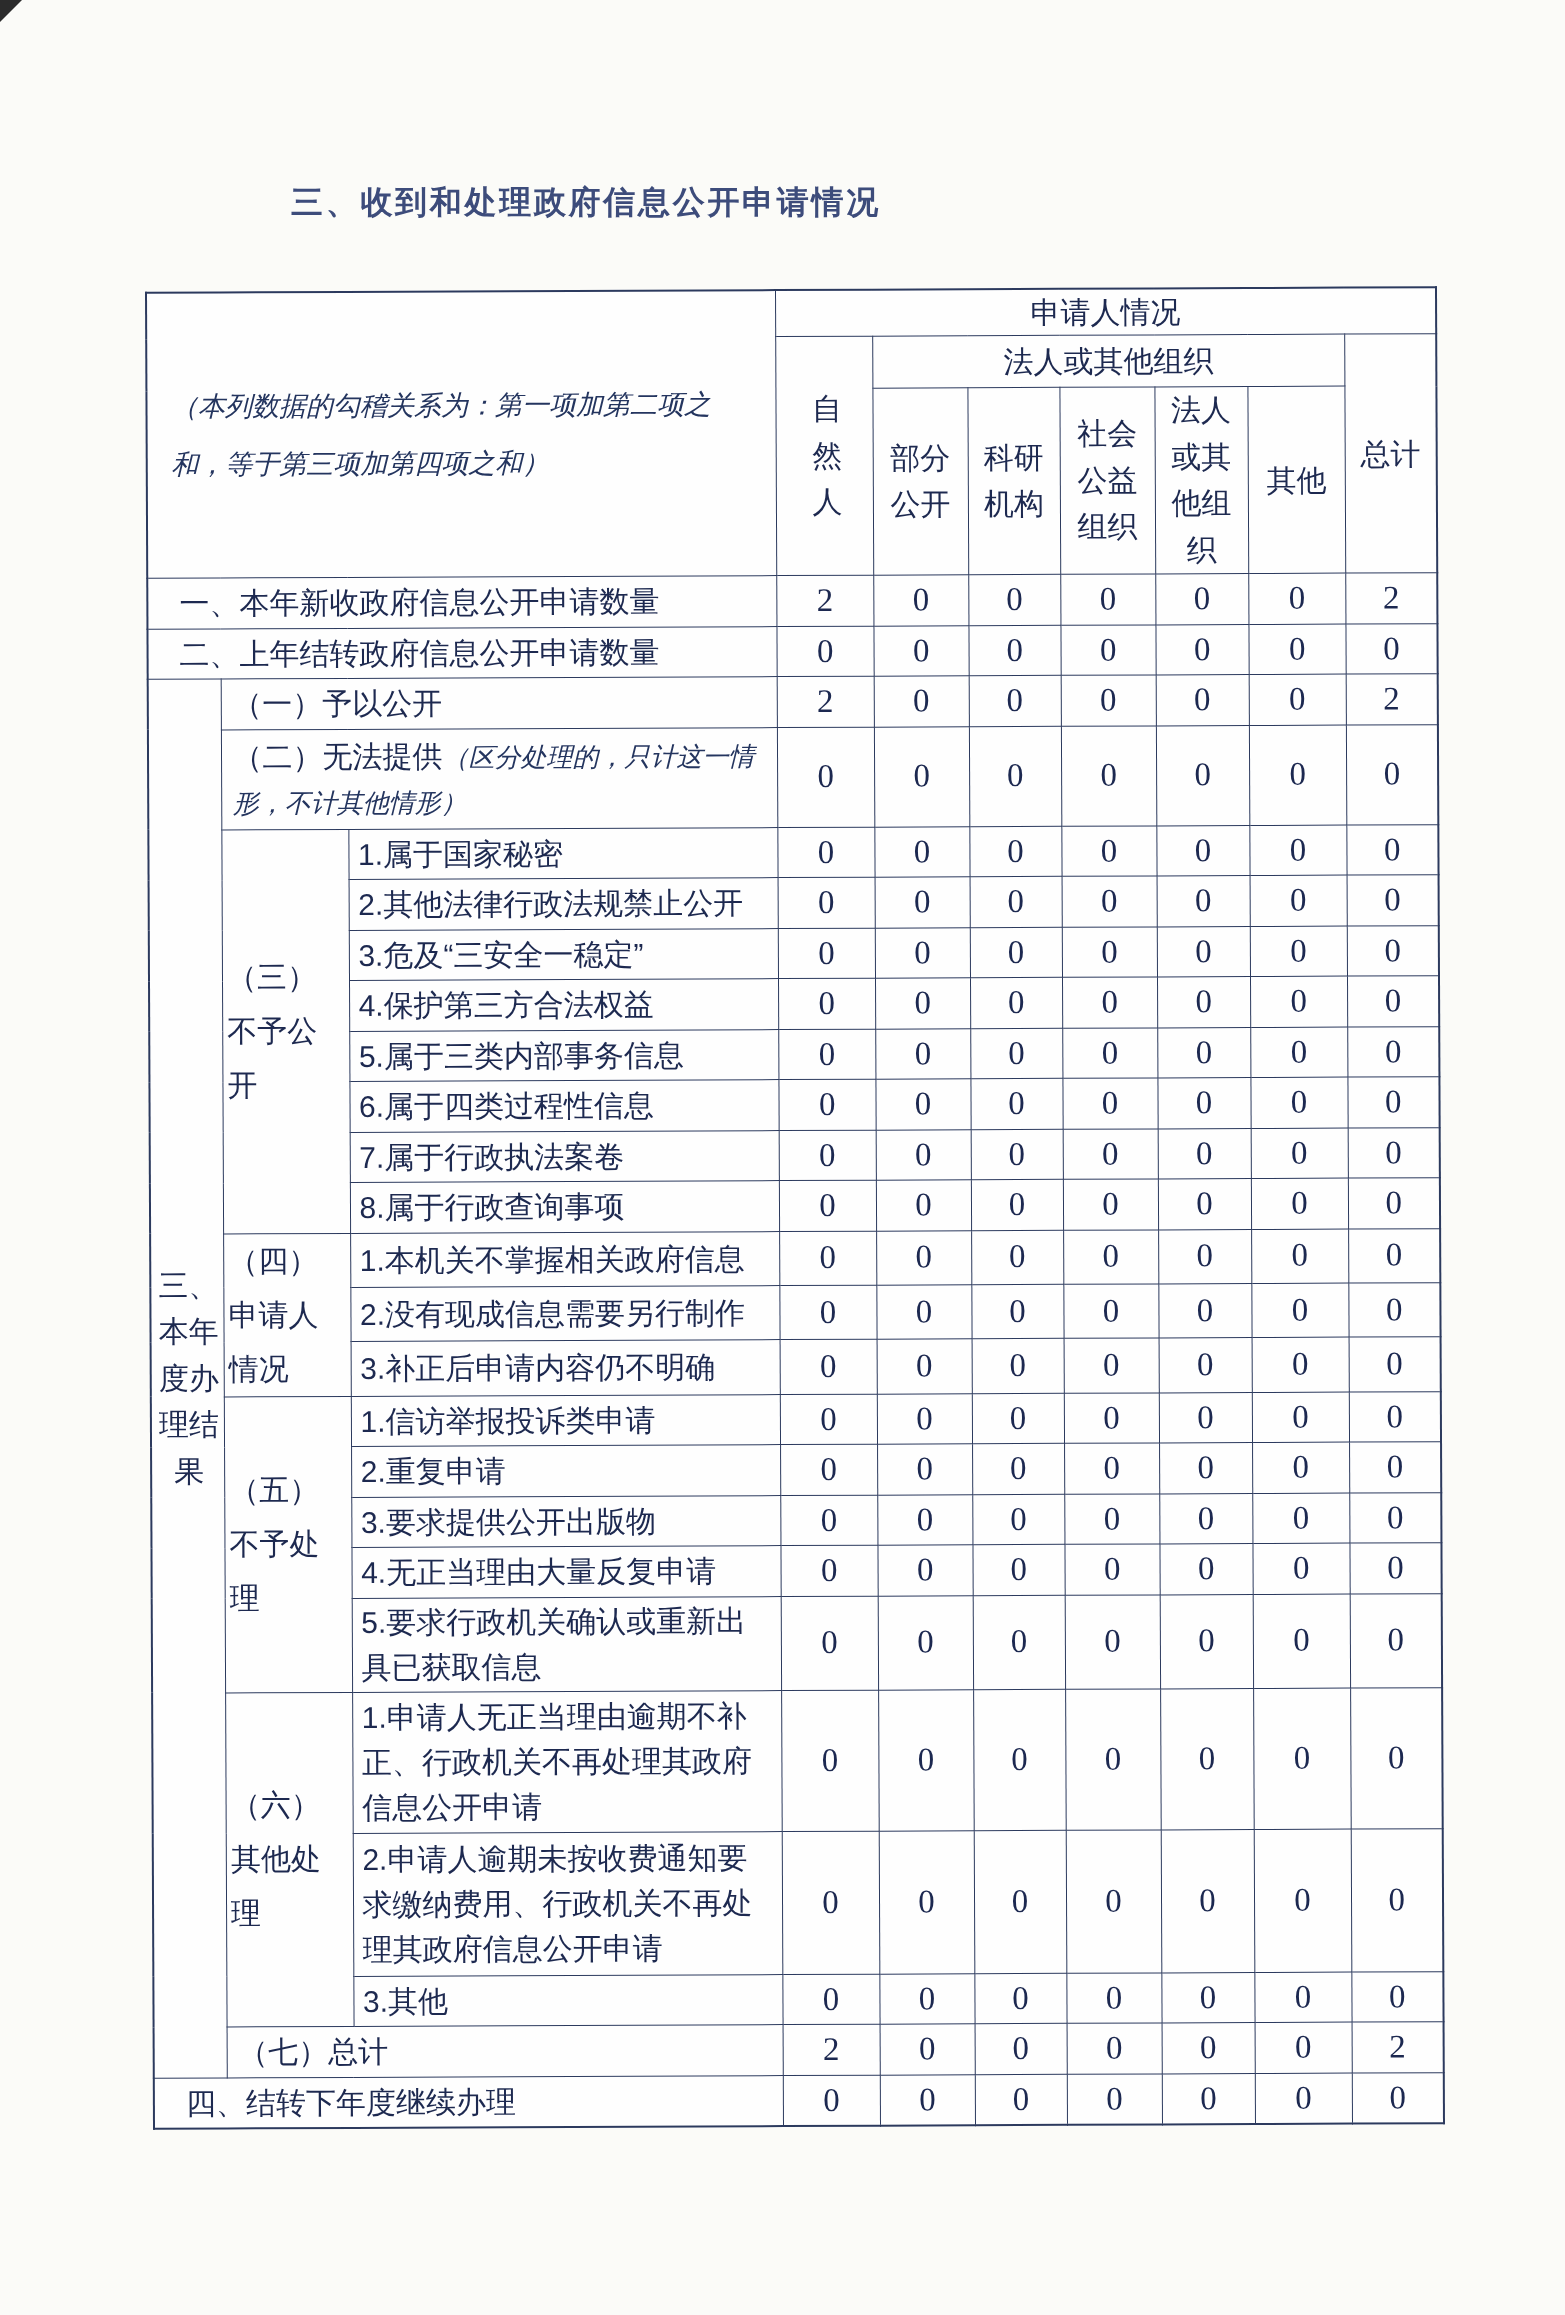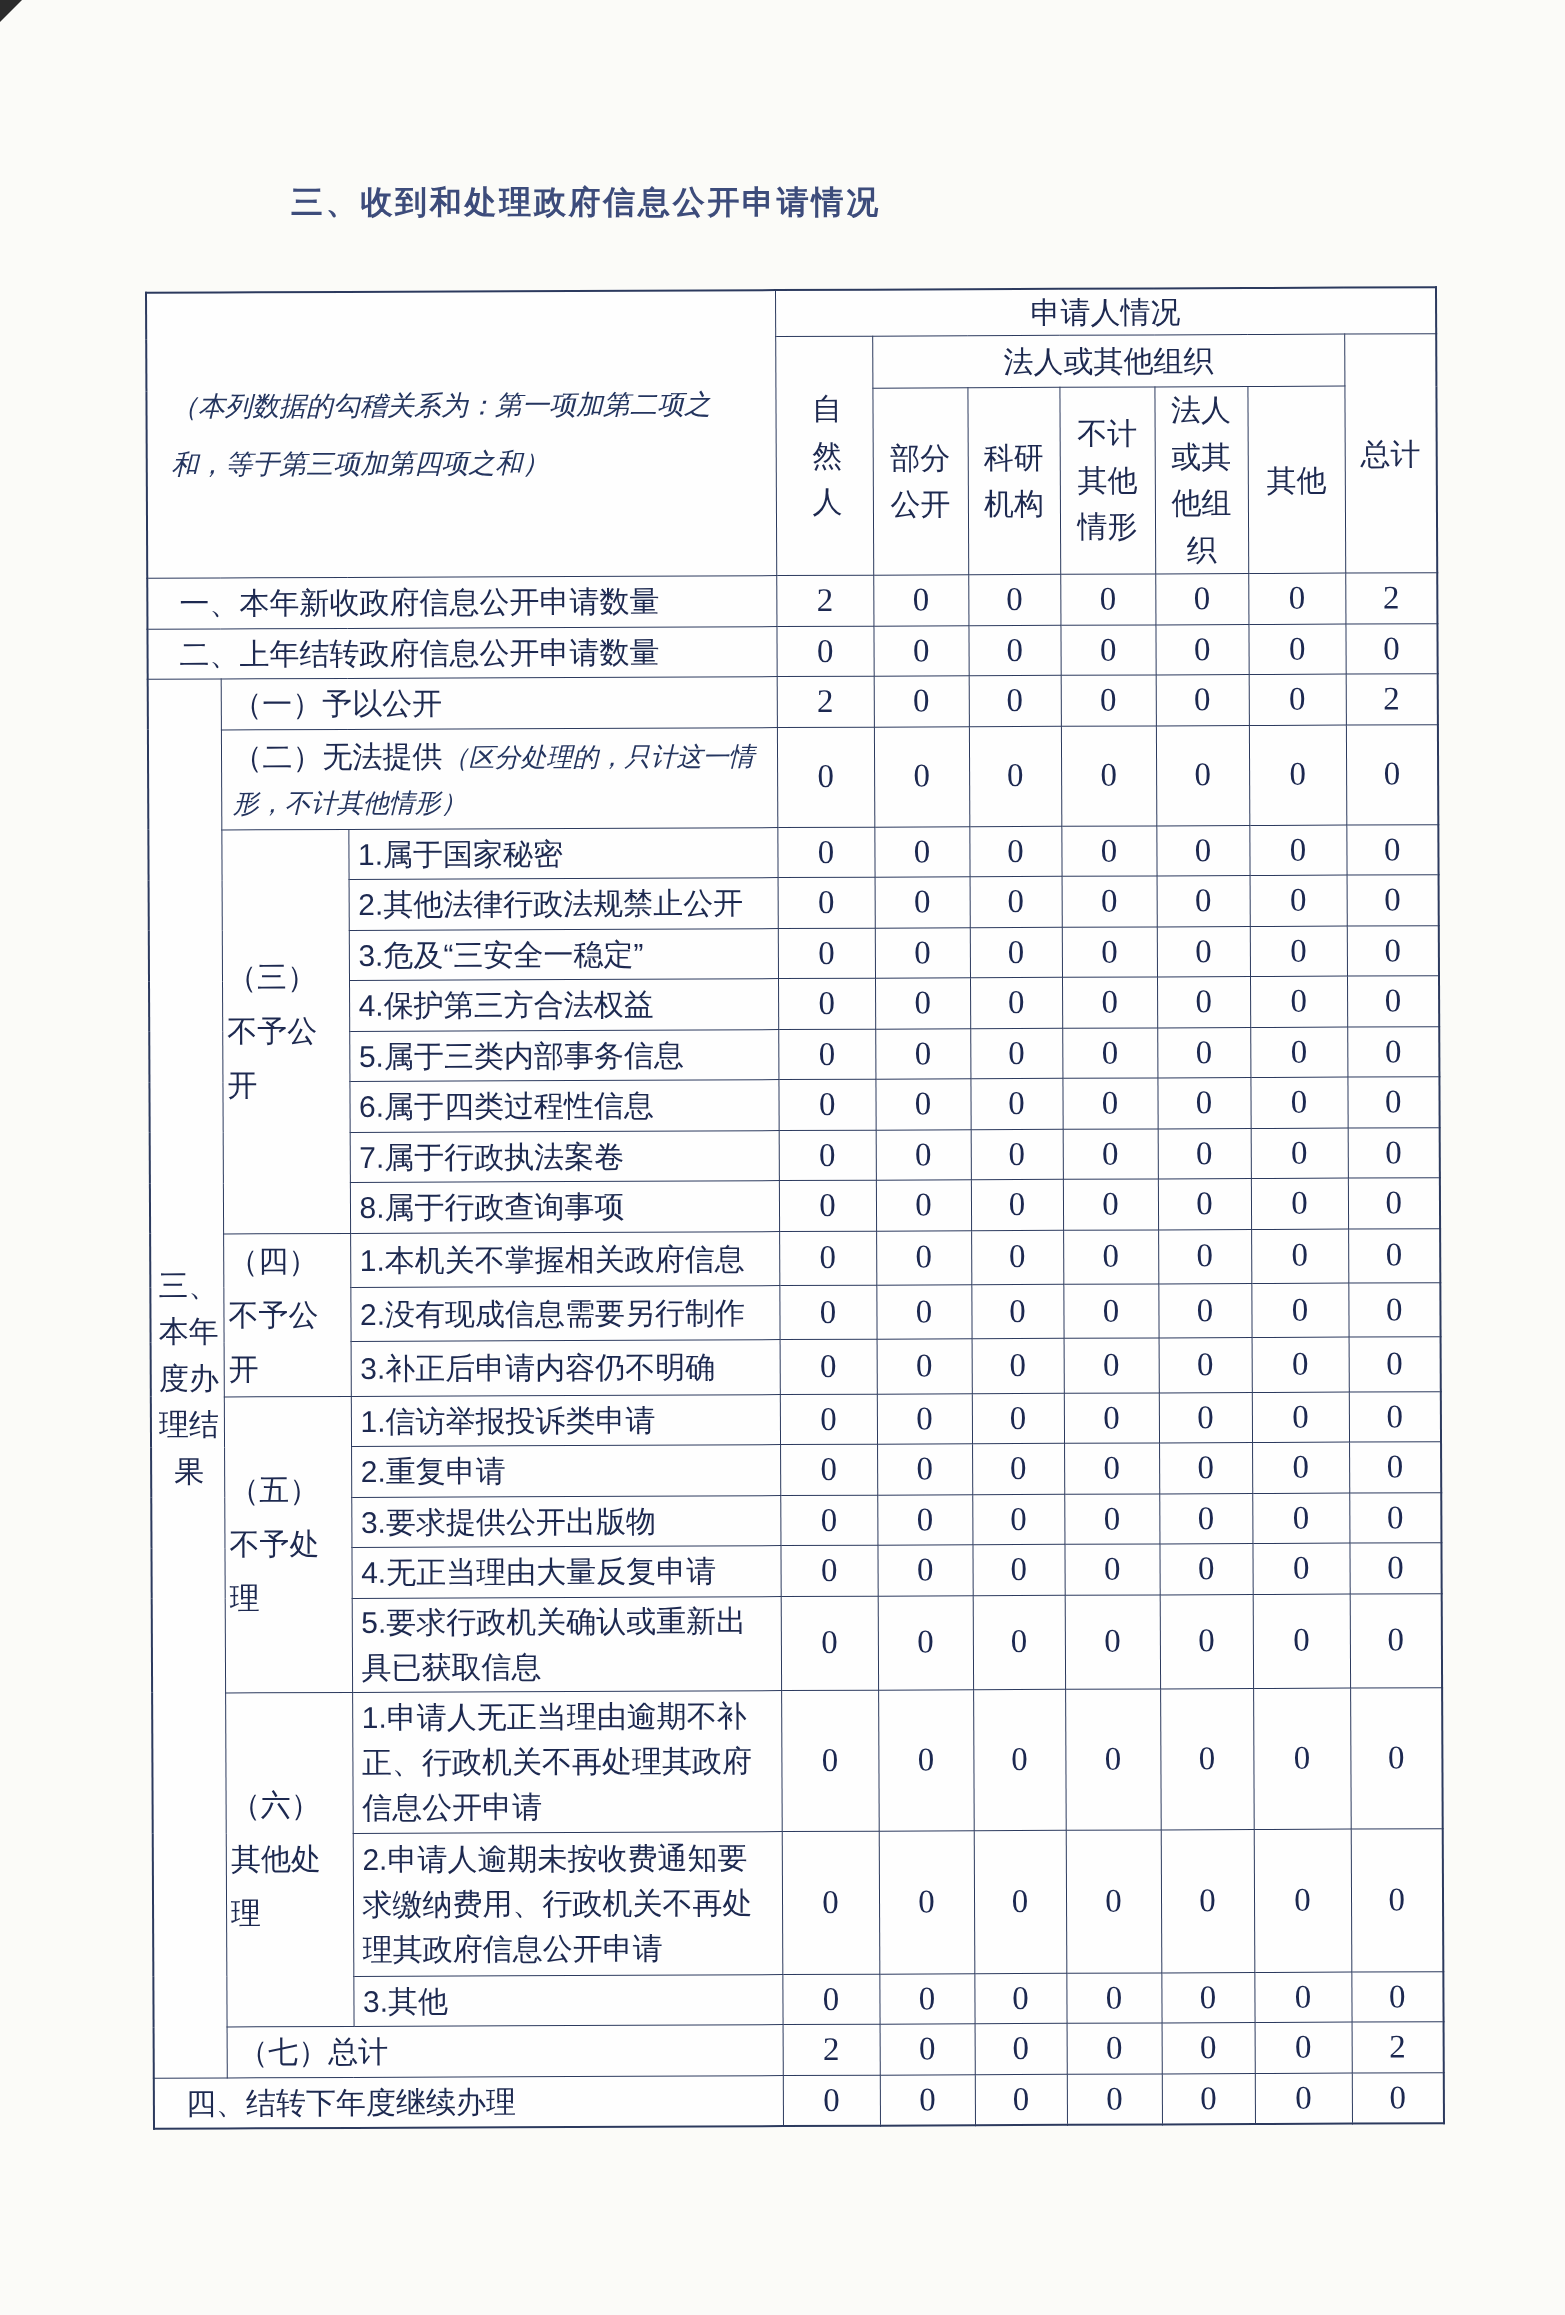--- a/index.html
+++ b/index.html
@@ -99,21 +99,21 @@
         <td class="hc" colspan="7">申请人情况</td>
       </tr>
       <tr class="rh-h2">
         <td class="hc" rowspan="2"><span class="vw w1">自然人</span></td>
         <td class="hc" colspan="5">法人或其他组织</td>
         <td class="hc" rowspan="2">总计</td>
       </tr>
       <tr class="rh-h3">
         <td class="hc"><span class="vw w2">部分公开</span></td>
         <td class="hc"><span class="vw w2">科研机构</span></td>
-        <td class="hc"><span class="vw w2">不计其他情形</span></td>
+        <td class="hc"><span class="vw w2">社会公益组织</span></td>
         <td class="hc"><span class="vw w2">法人或其他组织</span></td>
         <td class="hc">其他</td>
       </tr>
 
       <tr class="rh-55">
         <td class="lab l1" colspan="3">一、本年新收政府信息公开申请数量</td>
       <td class="num">2</td>
           <td class="num">0</td>
           <td class="num">0</td>
           <td class="num">0</td>
@@ -230,21 +230,21 @@
           <td class="num">0</td>
           <td class="num">0</td>
           <td class="num">0</td>
           <td class="num">0</td>
           <td class="num">0</td>
           <td class="num">0</td>
           <td class="num">0</td>
         </tr>
 
       <tr class="rh-55">
-        <td class="grp" rowspan="3">（四）不予公开</td>
+        <td class="grp" rowspan="3">（四）申请人情况</td>
         <td class="lab l3">1.本机关不掌握相关政府信息</td>
       <td class="num">0</td>
           <td class="num">0</td>
           <td class="num">0</td>
           <td class="num">0</td>
           <td class="num">0</td>
           <td class="num">0</td>
           <td class="num">0</td>
         </tr>
       <tr class="rh-55">

